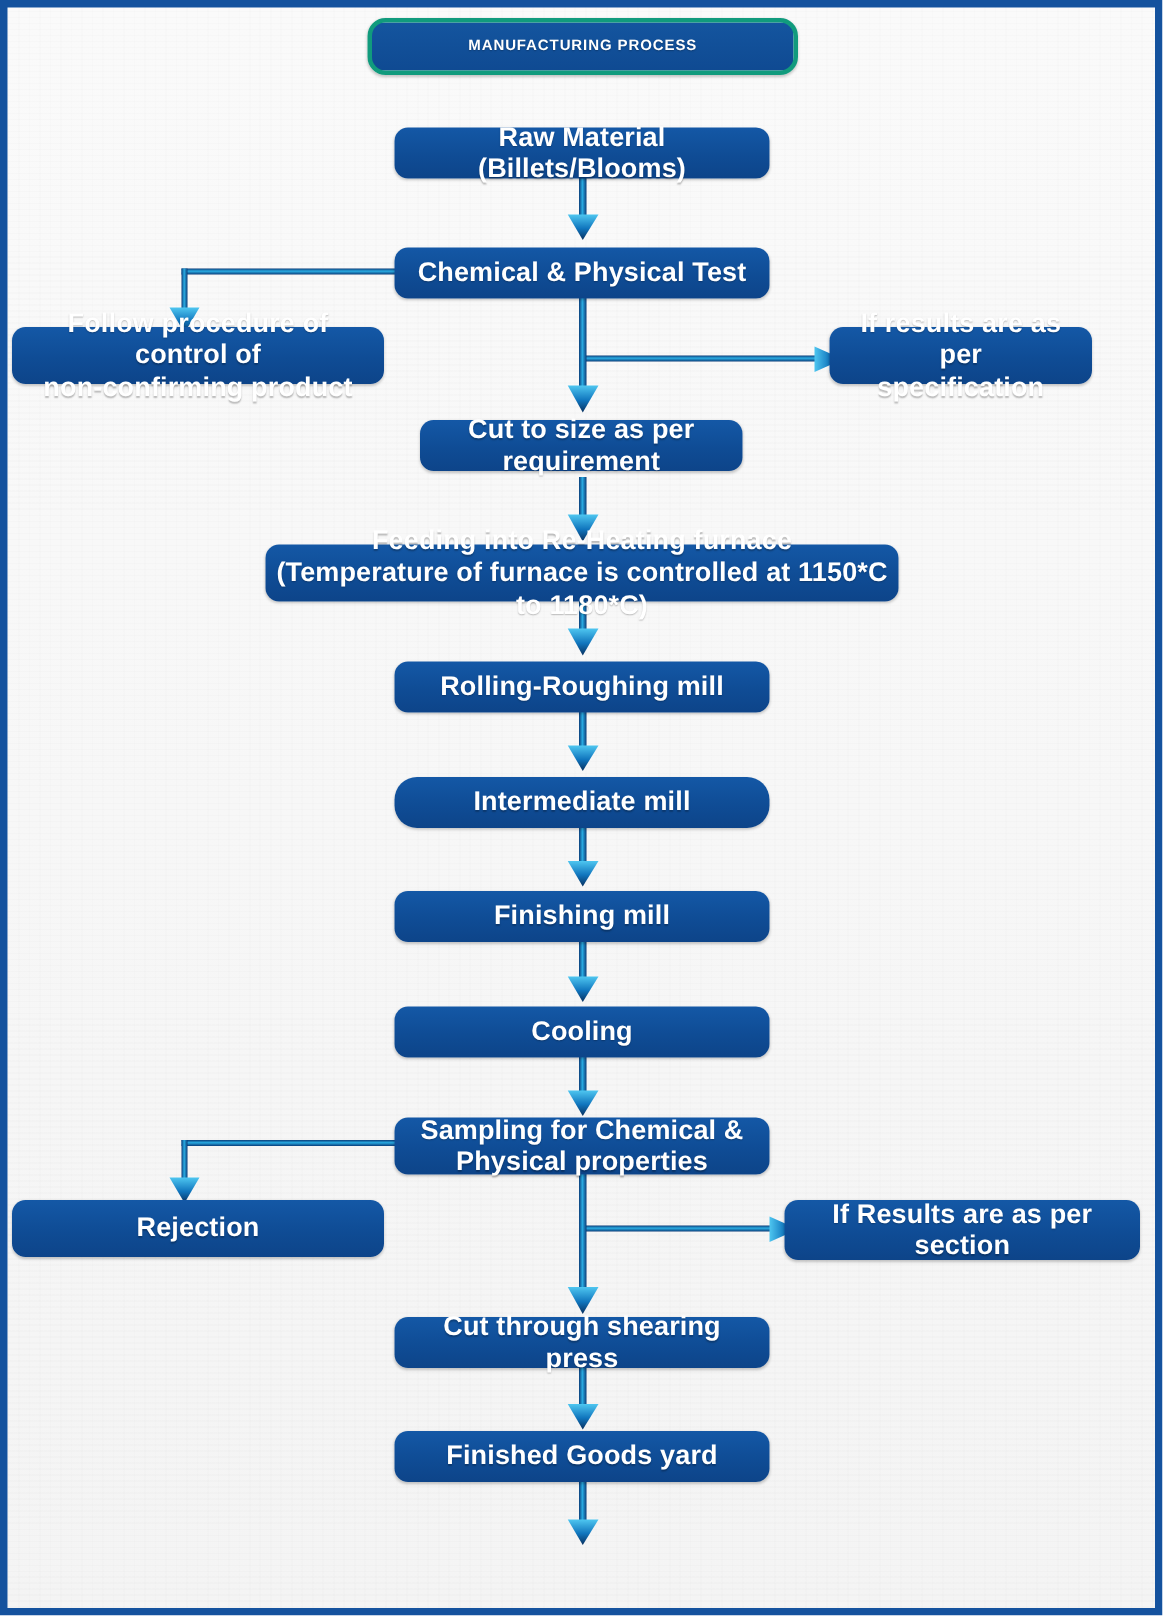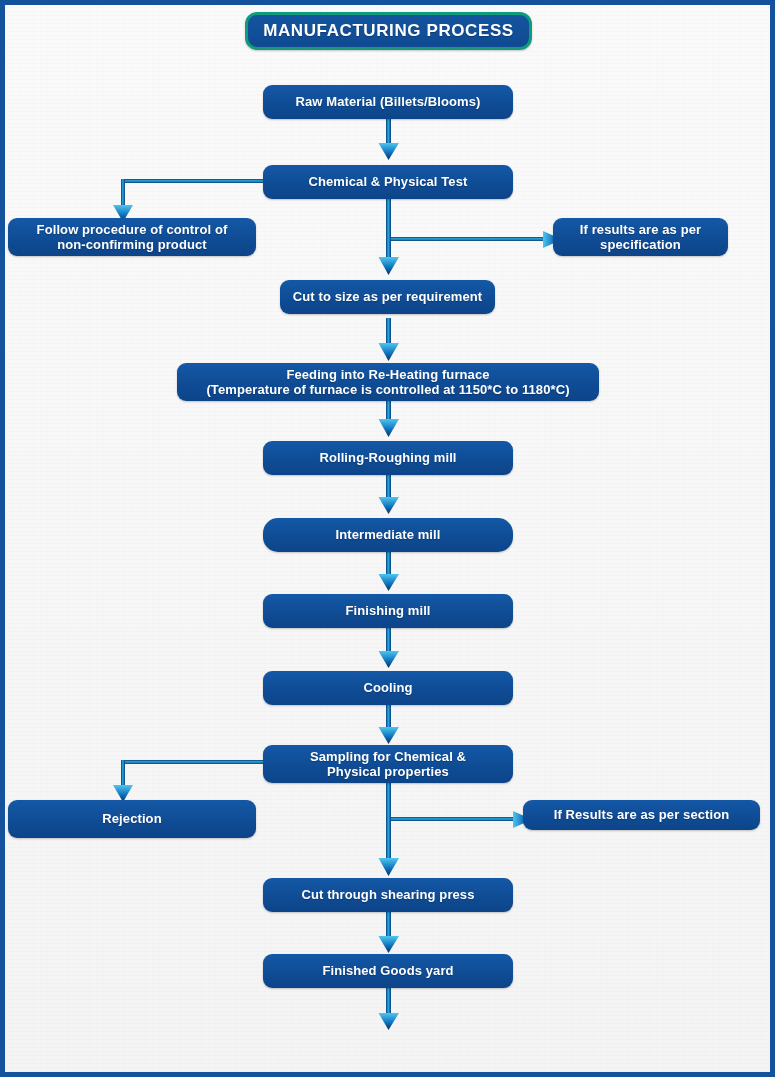--- a/index.html
+++ b/index.html
@@ -37,38 +37,38 @@
     width: 765px;
     height: 1067px;
     pointer-events: none;
   }
   .node {
     position: absolute;
     box-sizing: border-box;
     background: linear-gradient(180deg, #1458a6 0%, #0f4c95 55%, #0d4489 100%);
     border-radius: 9px;
     color: #ffffff;
-    font-size: 13px;
+    font-size: 18px;
     font-weight: bold;
     letter-spacing: 0.1px;
     display: flex;
     align-items: center;
     justify-content: center;
     text-align: center;
     line-height: 1.18;
     padding: 2px 6px;
     box-shadow: 0 1px 2px rgba(0,0,0,0.22);
     text-shadow: 0 1px 1px rgba(0,0,0,0.25);
     z-index: 2;
   }
   .node.title {
     background: linear-gradient(180deg, #14559f 0%, #0f4a92 100%);
     border: 3px solid #119b7d;
     border-radius: 12px;
-    font-size: 17px;
+    font-size: 10px;
     letter-spacing: 0.6px;
     z-index: 3;
   }
   .node span { display: block; width: 100%; white-space: pre-line; }
 </style>
 </head>
 <body>
 
 <div id="page">
   <div id="canvas">
@@ -224,21 +224,21 @@
 
     <div class="node" style="left:3px; top:795px; width:248px; height:38px;">
       <span>Rejection</span>
     </div>
 
     <div class="node" style="left:258px; top:740px; width:250px; height:38px;">
       <span>Sampling for Chemical &amp;
 Physical properties</span>
     </div>
 
-    <div class="node" style="left:518px; top:795px; width:237px; height:30px;align-items:center;">
+    <div class="node" style="left:518px; top:795px; width:237px; height:40px;align-items:center;">
       <span>If Results are as per section</span>
     </div>
 
     <div class="node" style="left:258px; top:949px; width:250px; height:34px;">
       <span>Finished Goods yard</span>
     </div>
 
     <div class="node" style="left:258px; top:873px; width:250px; height:34px;">
       <span>Cut through shearing press</span>
     </div>

